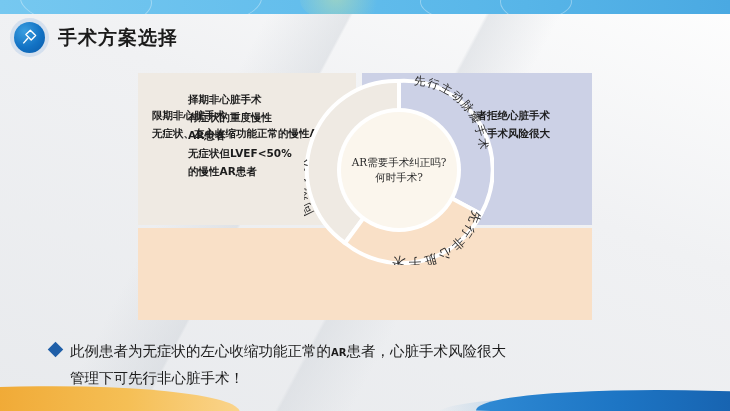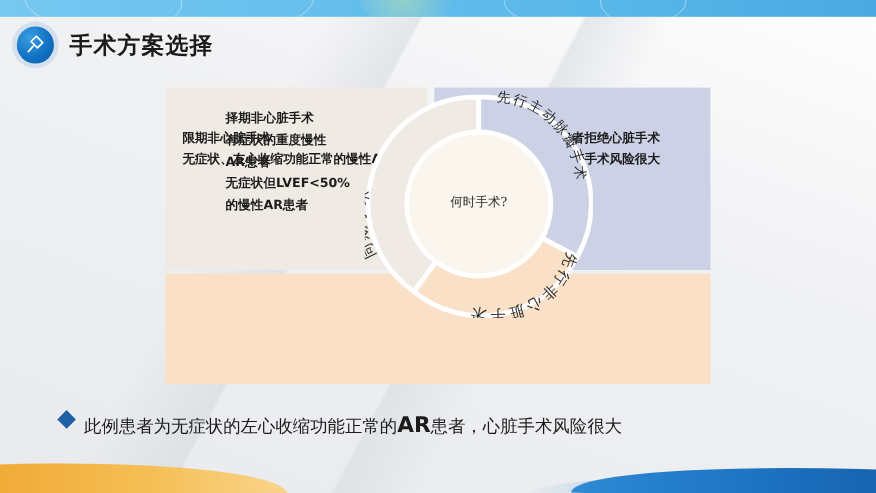--- a/index.html
+++ b/index.html
@@ -82,21 +82,21 @@
     font-family:"DejaVu Serif","Liberation Serif",serif;
     font-size:10.5px;color:#2a2a2a;line-height:1.45;text-align:center;pointer-events:none;
   }
   
   .bullet{position:absolute;left:50px;top:338px;width:655px;display:flex;gap:9px;}
   .dia{width:11px;height:11px;background:#1f5fa8;transform:rotate(45deg);margin-top:6px;flex:none;}
   .btxt{
     font-family:"DejaVu Serif","Liberation Serif",serif;
     font-size:14.5px;color:#1b1b1b;line-height:1.85;
   }
-  .btxt b{font-family:"DejaVu Sans","Liberation Sans",sans-serif;font-size:18px;}
+  .btxt b{font-family:"DejaVu Sans","Liberation Sans",sans-serif;font-size:10px;}
 </style>
 </head>
 <body>
 
 <div id="slide">
 
   <div class="topband">
     <div class="blob"></div>
     <div class="sw sw1"></div>
     <div class="sw sw2"></div>
@@ -154,26 +154,27 @@
         </text>
         <text font-family="DejaVu Serif, Liberation Serif, serif" font-size="11.5" fill="#2b2b2b">
           <textPath href="#arcRight" startOffset="50%" text-anchor="middle" letter-spacing="1.5">先行主动脉瓣手术</textPath>
         </text>
         <text font-family="DejaVu Serif, Liberation Serif, serif" font-size="12.5" fill="#2b2b2b">
           <textPath href="#arcBottom" startOffset="52%" text-anchor="middle" letter-spacing="2.5">先行非心脏手术</textPath>
         </text>
       </svg>
 
       <div class="hubtxt">
+        <div>AR需要手术纠正吗?</div>
         <div>何时手术?</div>
       </div>
     </div>
   </div>
 
   <div class="bullet">
     <div class="dia"></div>
-    <div class="btxt"><span>此例患者为无症状的左心收缩功能正常的</span><b>AR</b><span>患者，心脏手术风险很大</span><br></div>
+    <div class="btxt"><span>此例患者为无症状的左心收缩功能正常的</span><b>AR</b><span>患者，心脏手术风险很大</span><br><span>管理下可先行非心脏手术！</span></div>
   </div>
 
   <div class="curve-right2"></div>
   <div class="curve-left"></div>
   <div class="curve-right"></div>
 </div>
 
 </body></html>

